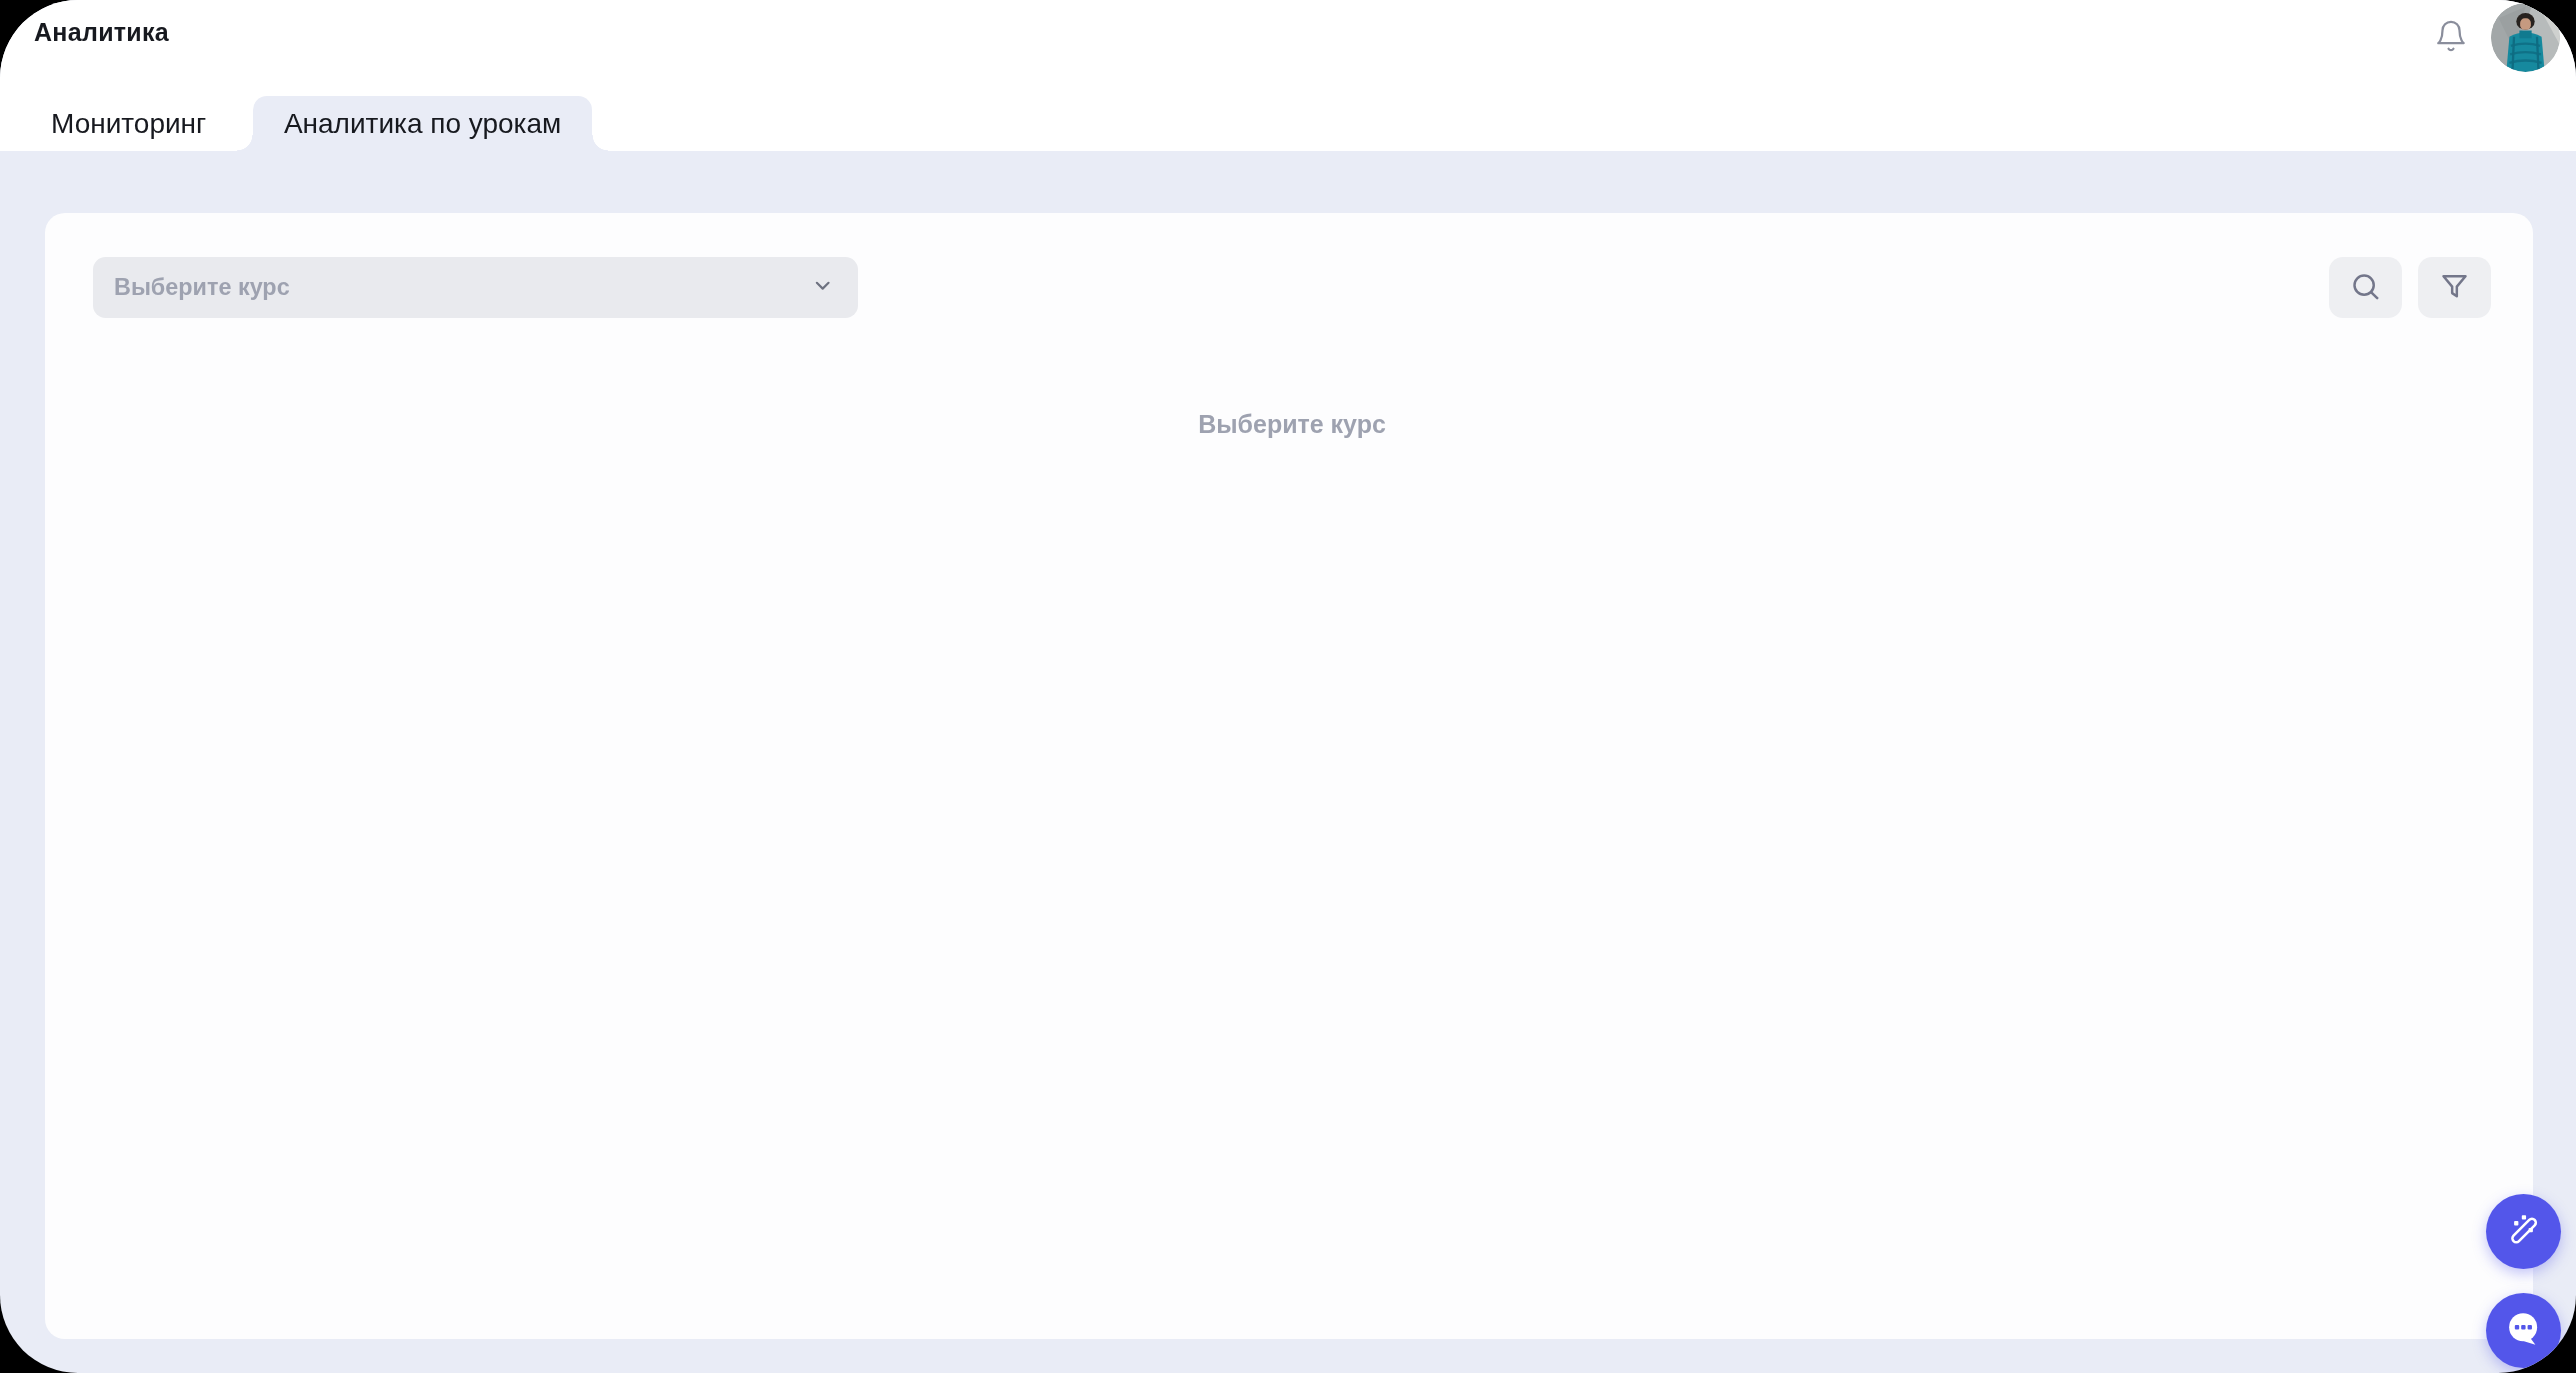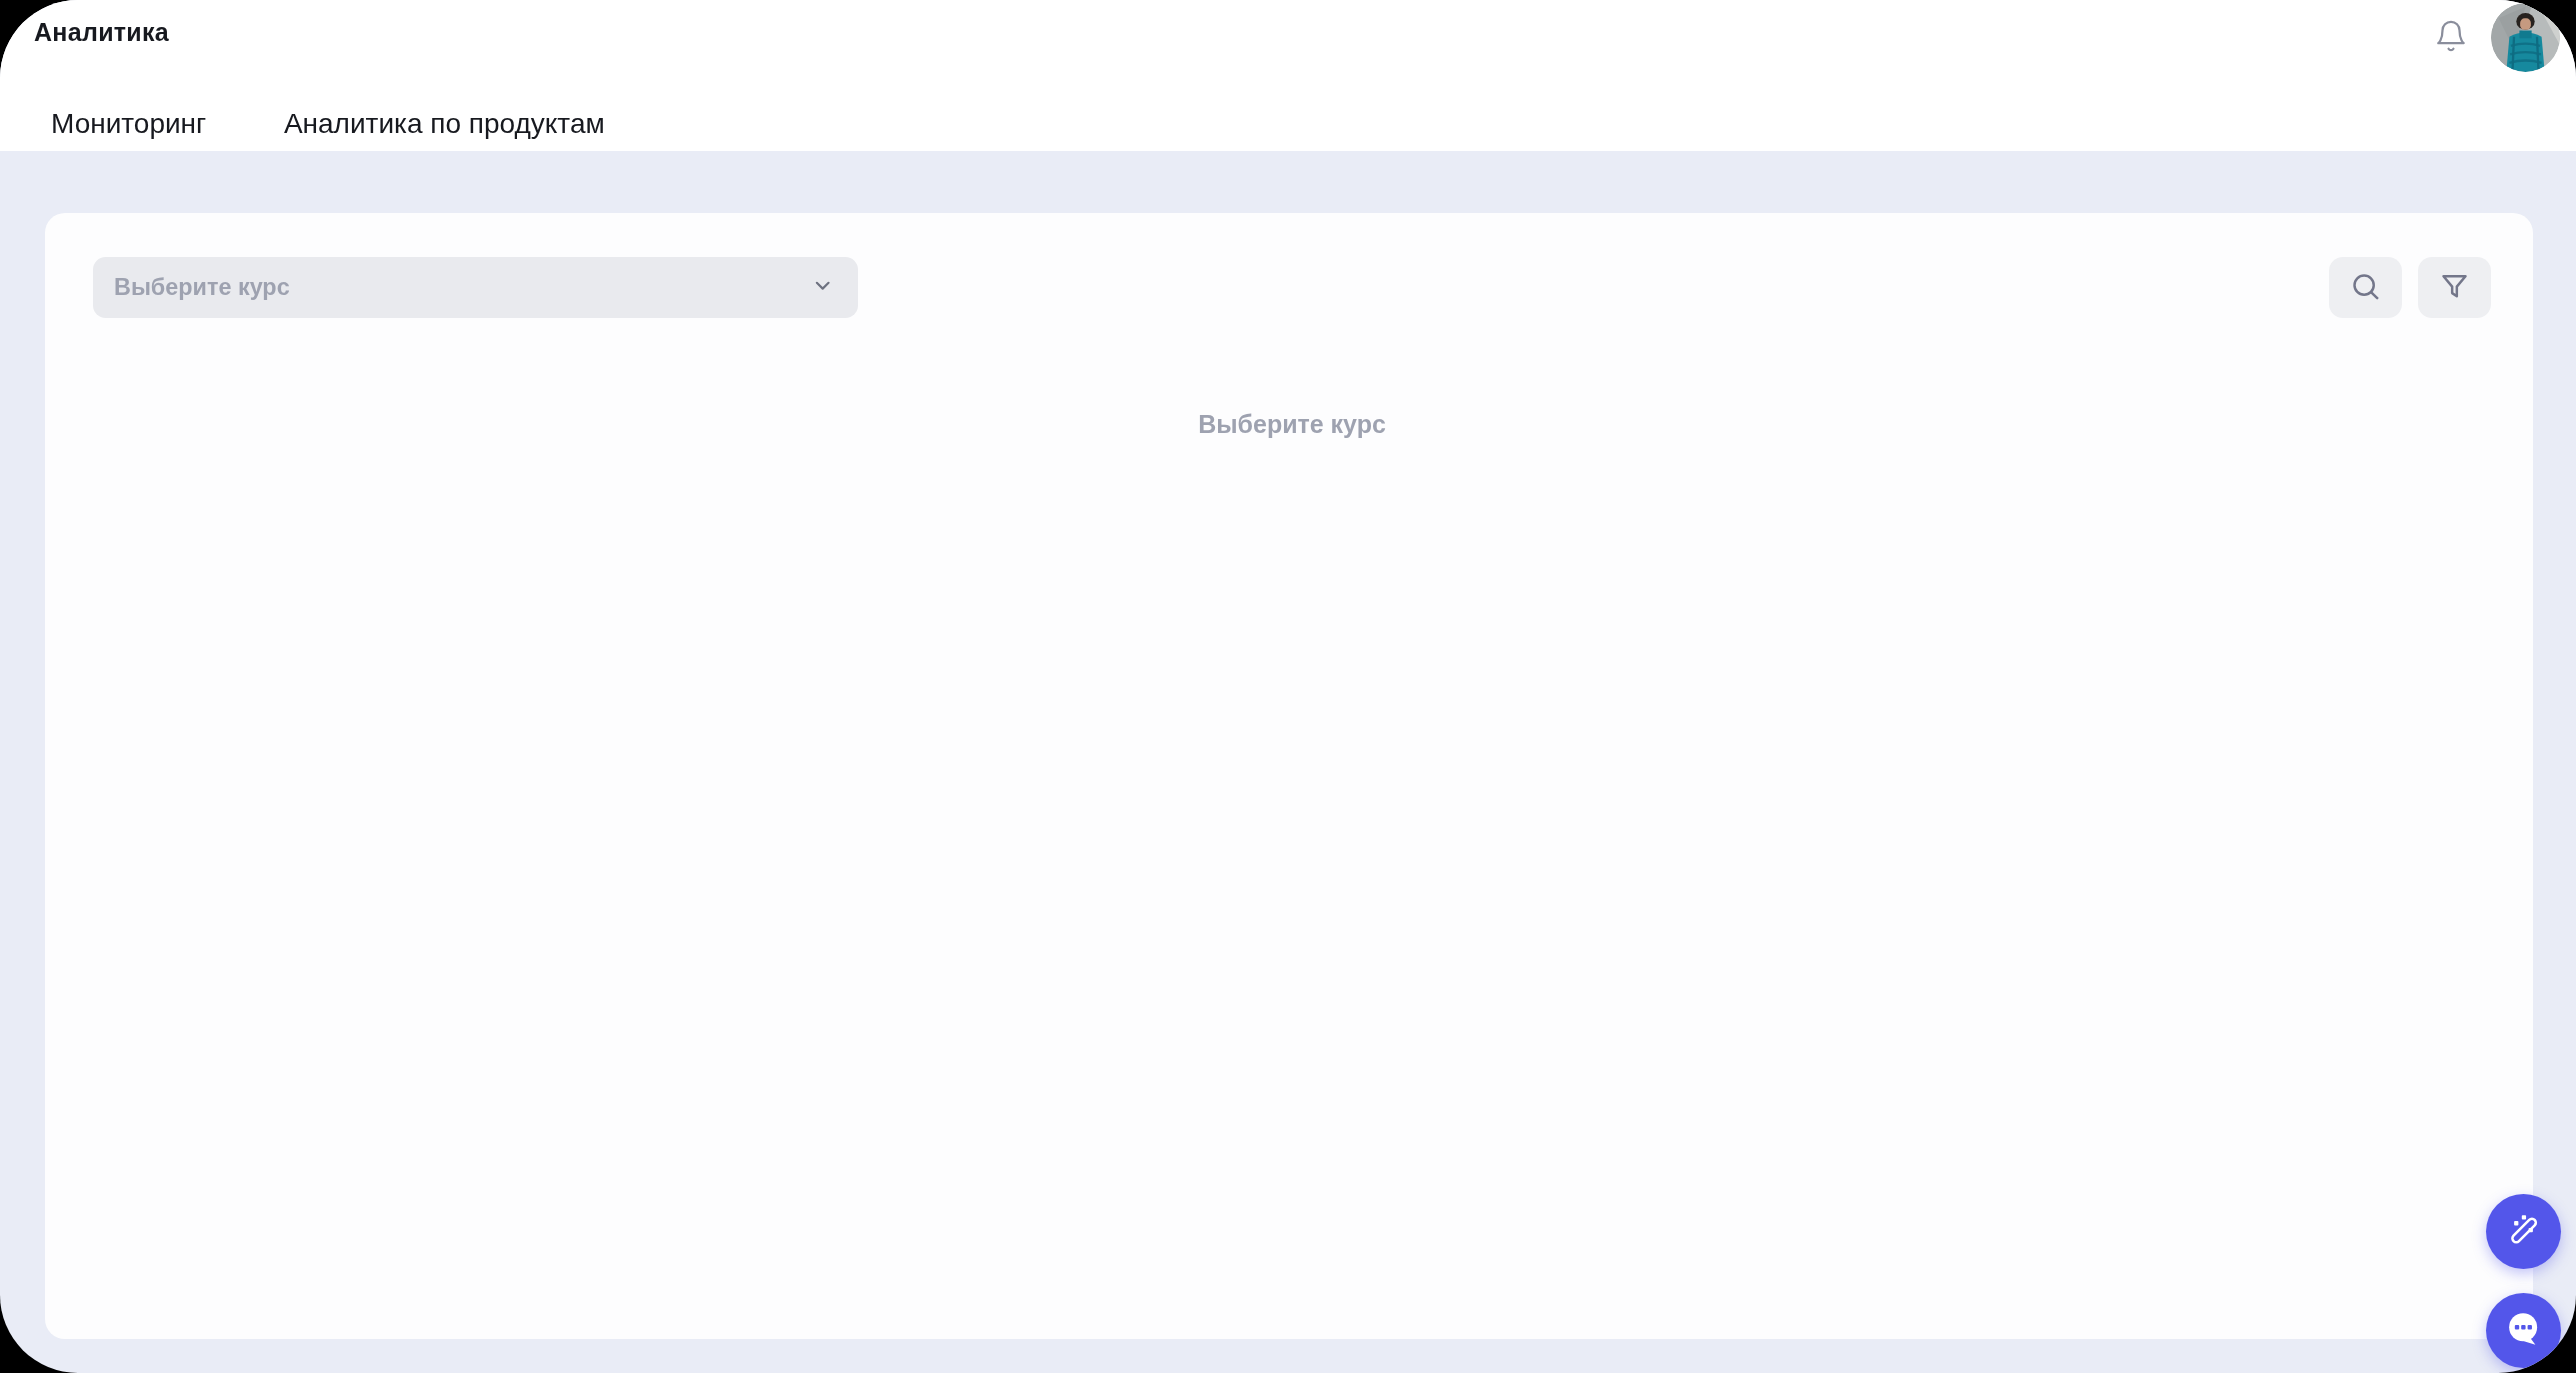--- a/index.html
+++ b/index.html
@@ -100,22 +100,22 @@
             <path d="M30 44 L28 90 M60 44 L62 90" stroke="#0e6c82" stroke-width="3" fill="none"></path>
           </g>
         </svg>
       </div>
     </div>
 
     <div class="tabs">
       <div class="tab">
         <span>Мониторинг</span>
       </div>
-      <div class="tab">
-        <span>Аналитика по продуктам</span>
+      <div class="tab active">
+        <span>Аналитика по урокам</span>
       </div>
     </div>
   </div>
 
   <div class="content">
     <div class="card">
       <div class="toolbar">
 
         <div class="select">
           <span class="select-label">Выберите курс</span>

